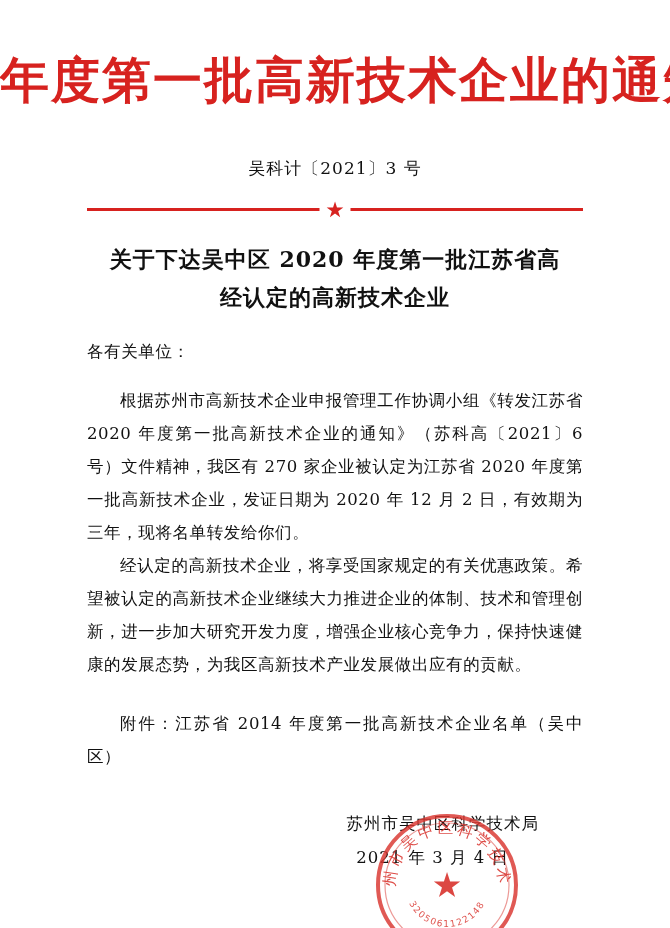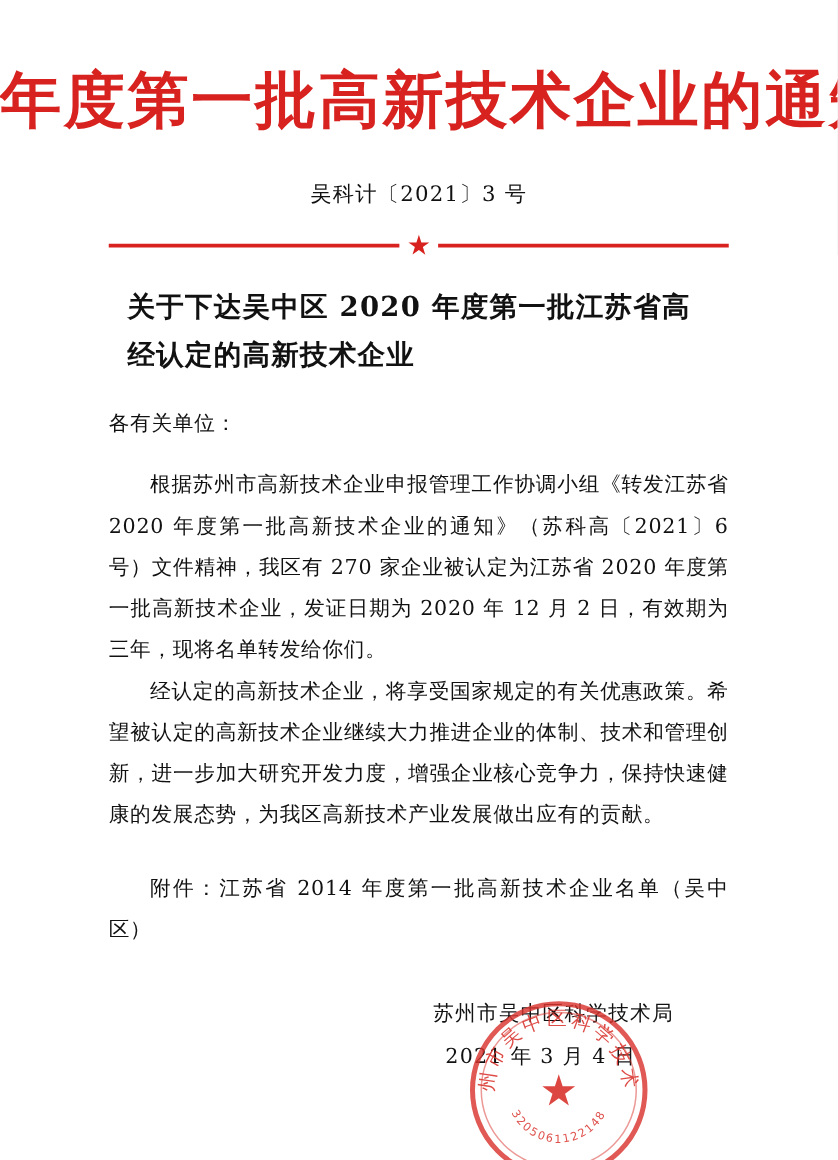--- a/index.html
+++ b/index.html
@@ -33,21 +33,21 @@
     letter-spacing: 2px;
     line-height: 1.18;
     font-family: "DejaVu Serif", "Liberation Serif", serif;
     white-space: nowrap;
     transform: scaleX(1.0);
   }
 
   
   .doc-number {
     text-align: center;
-    margin-top: 34px;
+    margin-top: 47px;
     font-size: 17px;
     color: #111;
     letter-spacing: 1px;
   }
 
   
   .red-rule-wrap {
     position: relative;
     margin: 22px auto 0 auto;
     width: 496px;
@@ -70,21 +70,21 @@
     font-size: 19px;
     line-height: 19px;
     background: #fff;
     padding: 0 6px;
   }
 
   
   .doc-title {
     margin: 22px auto 0 auto;
     width: 466px;
-    text-align: left;
+    text-align: center;
     color: #111;
     font-size: 22px;
     font-weight: bold;
     line-height: 1.75;
     letter-spacing: 1px;
   }
 
   
   .body-block {
     margin: 18px auto 0 auto;

